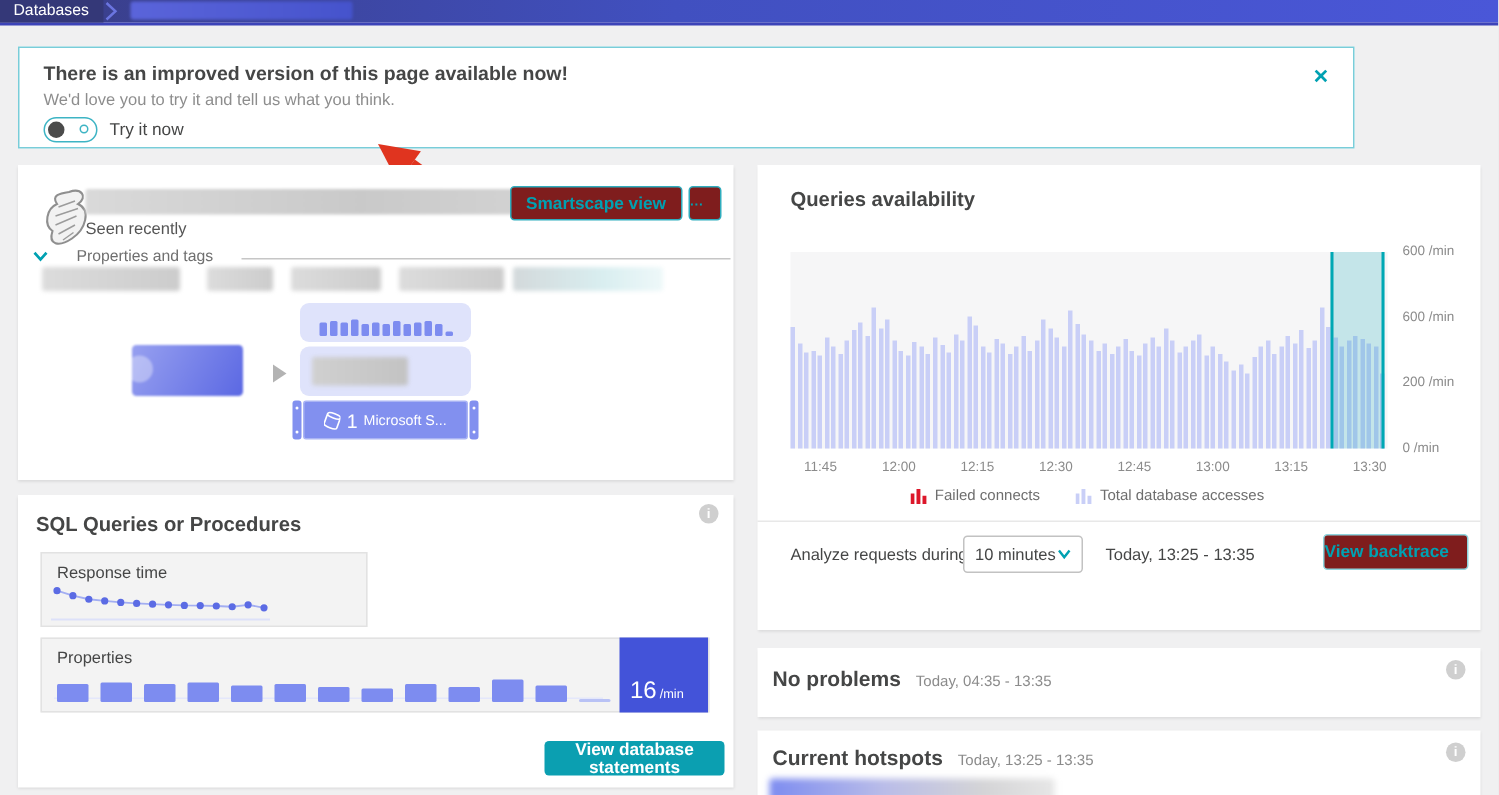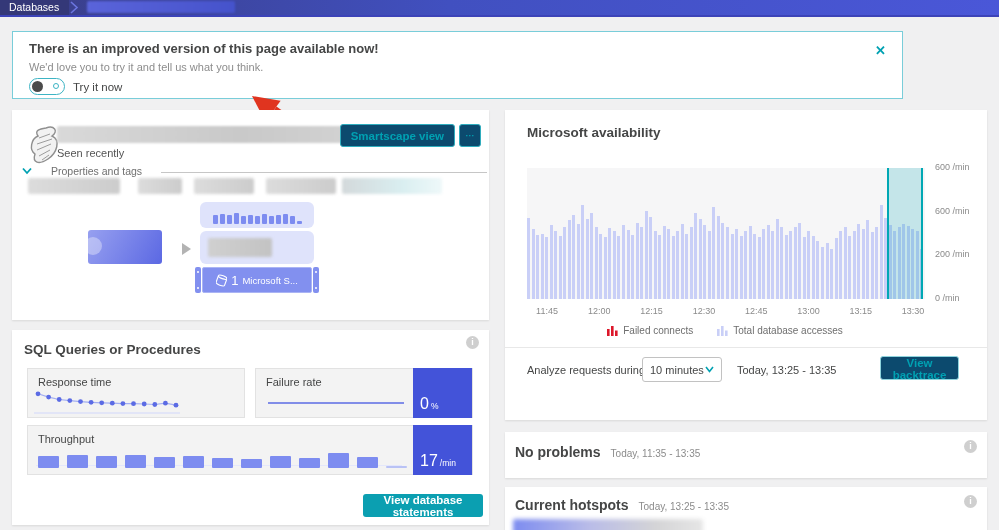--- a/index.html
+++ b/index.html
@@ -23,22 +23,22 @@
   .banner-title { position:absolute; left:16px; top:9px; font-size:13px; font-weight:bold; color:#454646; }
   .banner-sub { position:absolute; left:16px; top:29px; font-size:11px; color:#8d8d8d; }
   .toggle-row { position:absolute; left:16px; top:46px; display:flex; align-items:center; gap:8px; }
   .toggle { position:relative; width:36px; height:17px; border:1.5px solid #3db4c4; border-radius:9px; background:#fff; cursor:pointer; }
   .toggle .knob { position:absolute; left:2px; top:1.5px; width:11px; height:11px; border-radius:50%; background:#4b4b4b; }
   .toggle .dot { position:absolute; right:5px; top:4px; width:6px; height:6px; border-radius:50%; border:1.5px solid #3db4c4; }
   .toggle-label { font-size:11.5px; color:#454646; }
   .banner-close { position:absolute; right:16px; top:11px; color:#00a1b2; font-size:13px; font-weight:bold; cursor:pointer; }
 
   
-  .btn-outline { position:absolute; border:1px solid #2fadbe; border-radius:3px; background:#0c4a6e;
-    color:#00a1b2; font-size:11.5px; font-weight:bold; text-align:center; cursor:pointer;
+  .btn-outline { position:absolute; border:1px solid #2fadbe; border-radius:3px; background:#7f1d1d;
+    color:#00a1b2; font-size:11.5px; font-weight:bold; text-align:left; cursor:pointer;
     font-family:"Liberation Sans",sans-serif; }
   .btn-light-outline { border-color:#8ed4dd; }
   .btn-primary { position:absolute; background:#0b9fb1; border:none; border-radius:3px; color:#fff;
     font-size:11.5px; font-weight:bold; cursor:pointer; font-family:"Liberation Sans",sans-serif; }
 
   .info-icon { position:absolute; width:13px; height:13px; border-radius:50%; background:#cfcfcf;
     color:#fff; font-size:9px; font-weight:bold; text-align:center; line-height:13px; cursor:pointer; }
 
   
   .entity-card { left:12px; top:110px; width:477px; height:210px; }
@@ -99,21 +99,21 @@
   .ylabel { position:absolute; left:430px; font-size:9px; color:#8b8b8b; white-space:nowrap; }
   .xlabel { position:absolute; top:196px; transform:translateX(-50%); font-size:9px; color:#8b8b8b; }
   .legend { position:absolute; left:0; top:215px; width:440px; display:flex; justify-content:center; gap:24px; }
   .legend-item { display:flex; align-items:center; gap:5px; font-size:10px; color:#6e6e6e; cursor:pointer; }
   .avail-divider { position:absolute; left:0; top:237px; width:482px; border-top:1px solid #e8e8e8; }
   .analyze-label { position:absolute; left:22px; top:254px; font-size:11px; color:#454646; }
   .duration-select { position:absolute; left:137px; top:247px; width:80px; height:25px; border:1px solid #c2c2c2;
     border-radius:3px; background:#fff; display:flex; align-items:center; justify-content:space-between;
     padding:0 7px; font-size:11px; color:#454646; cursor:pointer; }
   .range-text { position:absolute; left:232px; top:254px; font-size:11px; color:#454646; }
-  .backtrace-btn { right:28px; top:246px; width:79px; height:24px; }
+  .backtrace-btn { right:8px; top:246px; width:97px; height:24px; }
 
   
   .np-card { left:505px; top:432px; width:482px; height:46px; }
   .hs-card { left:505px; top:487px; width:482px; height:60px; }
   .inline-title { position:absolute; left:10px; top:12px; font-size:14px; font-weight:bold; color:#454646; }
   .inline-range { font-size:10px; font-weight:normal; color:#8b8b8b; margin-left:10px; }
   .hs-blob { position:absolute; left:8px; top:32px; width:190px; height:16px; border-radius:2px;
     background:linear-gradient(90deg,#7d8cf0,#b9bce8 40%,#d4d4d6 75%,#e6e6e6); filter:blur(2px); }
 
   .annotation-arrow { position:absolute; left:230px; top:88px; pointer-events:none; }
@@ -227,58 +227,49 @@
           <circle cx="80.3" cy="16.2" r="2.4" fill="#5b6be4"></circle>
           <circle cx="90.9" cy="16.6" r="2.4" fill="#5b6be4"></circle>
           <circle cx="101.5" cy="16.7" r="2.4" fill="#5b6be4"></circle>
           <circle cx="112.2" cy="17.0" r="2.4" fill="#5b6be4"></circle>
           <circle cx="122.8" cy="17.5" r="2.4" fill="#5b6be4"></circle>
           <circle cx="133.4" cy="16.2" r="2.4" fill="#5b6be4"></circle>
           <circle cx="144.0" cy="18.2" r="2.4" fill="#5b6be4"></circle>
         </svg>
     </div>
 
-    <div class="tile" style="left:243px; top:38px; width:218px;">
-      <div class="tile-label">Failure rate</div>
-      <svg style="position:absolute;left:10px;top:30px" width="140" height="8" viewBox="0 0 140 8">
-        <line x1="2" y1="4" x2="138" y2="4" stroke="#5b6be4" stroke-width="1.4"></line>
-      </svg>
-      <div class="value-block">
-        <div class="v"><span>0</span><span class="u">%</span></div>
-      </div>
-    </div>
 
     <div class="tile" style="left:15px; top:95px; width:446px;">
-      <div class="tile-label">Throughput</div>
+      <div class="tile-label">Properties</div>
       <div class="tp-baseline"></div>
       <div class="tp-bars">
           <div class="b" style="height: 12.5px;"></div>
           <div class="b" style="height: 13.3px;"></div>
           <div class="b" style="height: 12.5px;"></div>
           <div class="b" style="height: 13.3px;"></div>
           <div class="b" style="height: 10.8px;"></div>
           <div class="b" style="height: 12.5px;"></div>
           <div class="b" style="height: 10px;"></div>
           <div class="b" style="height: 9.2px;"></div>
           <div class="b" style="height: 11.7px;"></div>
           <div class="b" style="height: 10px;"></div>
           <div class="b" style="height: 15px;"></div>
           <div class="b" style="height: 10.8px;"></div>
           <div class="b flat" style="height: 2px;"></div>
         </div>
       <div class="value-block">
-        <div class="v"><span>17</span><span class="u">/min</span></div>
+        <div class="v"><span>16</span><span class="u">/min</span></div>
       </div>
     </div>
 
     <button class="btn-primary" style="left:351px; top:164px; width:120px; height:23px;">View database statements</button>
   </div>
 
   <div class="card avail-card">
-    <div class="card-title" style="left:22px; top:15px;">Microsoft availability</div>
+    <div class="card-title" style="left:22px; top:15px;">Queries availability</div>
 
     <div class="plot">
       <div>
           <div class="avbar" style="left: 0px; width: 3.02px; height: 80.8px;"></div>
           <div class="avbar" style="left: 4.52px; width: 3.02px; height: 69.9px;"></div>
           <div class="avbar" style="left: 9.05px; width: 3.02px; height: 64.4px;"></div>
           <div class="avbar" style="left: 13.57px; width: 3.02px; height: 65.5px;"></div>
           <div class="avbar" style="left: 18.09px; width: 3.02px; height: 62.2px;"></div>
           <div class="avbar" style="left: 22.61px; width: 3.02px; height: 74.2px;"></div>
           <div class="avbar" style="left: 27.14px; width: 3.02px; height: 67.7px;"></div>
@@ -409,21 +400,21 @@
       <svg width="9" height="7" viewBox="0 0 9 7">
         <polyline points="1,1 4.5,5.5 8,1" fill="none" stroke="#00a1b2" stroke-width="1.6"></polyline>
       </svg>
     </div>
     <div class="range-text">Today, 13:25 - 13:35</div>
     <button class="btn-outline btn-light-outline backtrace-btn">View backtrace</button>
   </div>
 
   <div class="card np-card">
     <div class="inline-title">
-      <span>No problems</span><span class="inline-range">Today, 11:35 - 13:35</span>
+      <span>No problems</span><span class="inline-range">Today, 04:35 - 13:35</span>
     </div>
     <div class="info-icon" style="right:10px; top:8px;">i</div>
   </div>
 
   <div class="card hs-card">
     <div class="inline-title" style="top:10px;">
       <span>Current hotspots</span><span class="inline-range">Today, 13:25 - 13:35</span>
     </div>
     <div class="info-icon" style="right:10px; top:8px;">i</div>
     <div class="hs-blob"></div>

